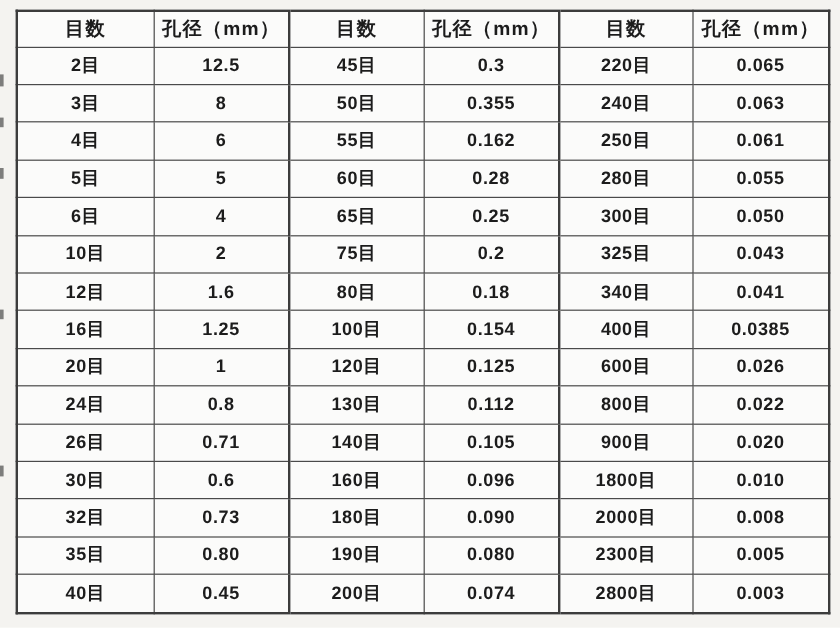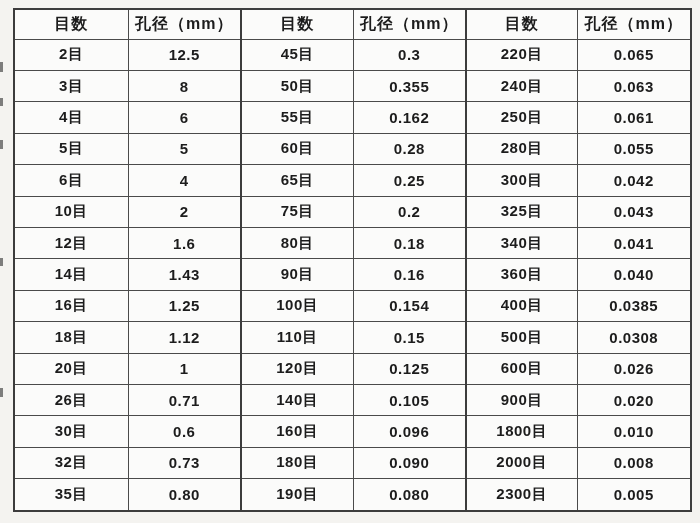--- a/index.html
+++ b/index.html
@@ -131,71 +131,63 @@
           <td>0.28</td>
           <td class="pair-start">280目</td>
           <td>0.055</td>
         </tr>
         <tr>
           <td>6目</td>
           <td>4</td>
           <td class="pair-start">65目</td>
           <td>0.25</td>
           <td class="pair-start">300目</td>
-          <td>0.042</td>
+          <td>0.050</td>
         </tr>
         <tr>
           <td>10目</td>
           <td>2</td>
           <td class="pair-start">75目</td>
           <td>0.2</td>
           <td class="pair-start">325目</td>
           <td>0.043</td>
         </tr>
         <tr>
           <td>12目</td>
           <td>1.6</td>
           <td class="pair-start">80目</td>
           <td>0.18</td>
           <td class="pair-start">340目</td>
           <td>0.041</td>
         </tr>
         <tr>
-          <td>14目</td>
-          <td>1.43</td>
-          <td class="pair-start">90目</td>
-          <td>0.16</td>
-          <td class="pair-start">360目</td>
-          <td>0.040</td>
-        </tr>
-        <tr>
           <td>16目</td>
           <td>1.25</td>
           <td class="pair-start">100目</td>
           <td>0.154</td>
           <td class="pair-start">400目</td>
           <td>0.0385</td>
         </tr>
         <tr>
-          <td>18目</td>
-          <td>1.12</td>
-          <td class="pair-start">110目</td>
-          <td>0.15</td>
-          <td class="pair-start">500目</td>
-          <td>0.0308</td>
-        </tr>
-        <tr>
           <td>20目</td>
           <td>1</td>
           <td class="pair-start">120目</td>
           <td>0.125</td>
           <td class="pair-start">600目</td>
           <td>0.026</td>
         </tr>
         <tr>
+          <td>24目</td>
+          <td>0.8</td>
+          <td class="pair-start">130目</td>
+          <td>0.112</td>
+          <td class="pair-start">800目</td>
+          <td>0.022</td>
+        </tr>
+        <tr>
           <td>26目</td>
           <td>0.71</td>
           <td class="pair-start">140目</td>
           <td>0.105</td>
           <td class="pair-start">900目</td>
           <td>0.020</td>
         </tr>
         <tr>
           <td>30目</td>
           <td>0.6</td>
@@ -213,15 +205,23 @@
           <td>0.008</td>
         </tr>
         <tr>
           <td>35目</td>
           <td>0.80</td>
           <td class="pair-start">190目</td>
           <td>0.080</td>
           <td class="pair-start">2300目</td>
           <td>0.005</td>
         </tr>
+        <tr>
+          <td>40目</td>
+          <td>0.45</td>
+          <td class="pair-start">200目</td>
+          <td>0.074</td>
+          <td class="pair-start">2800目</td>
+          <td>0.003</td>
+        </tr>
       </tbody>
   </table>
 </div>
 
 </body></html>

